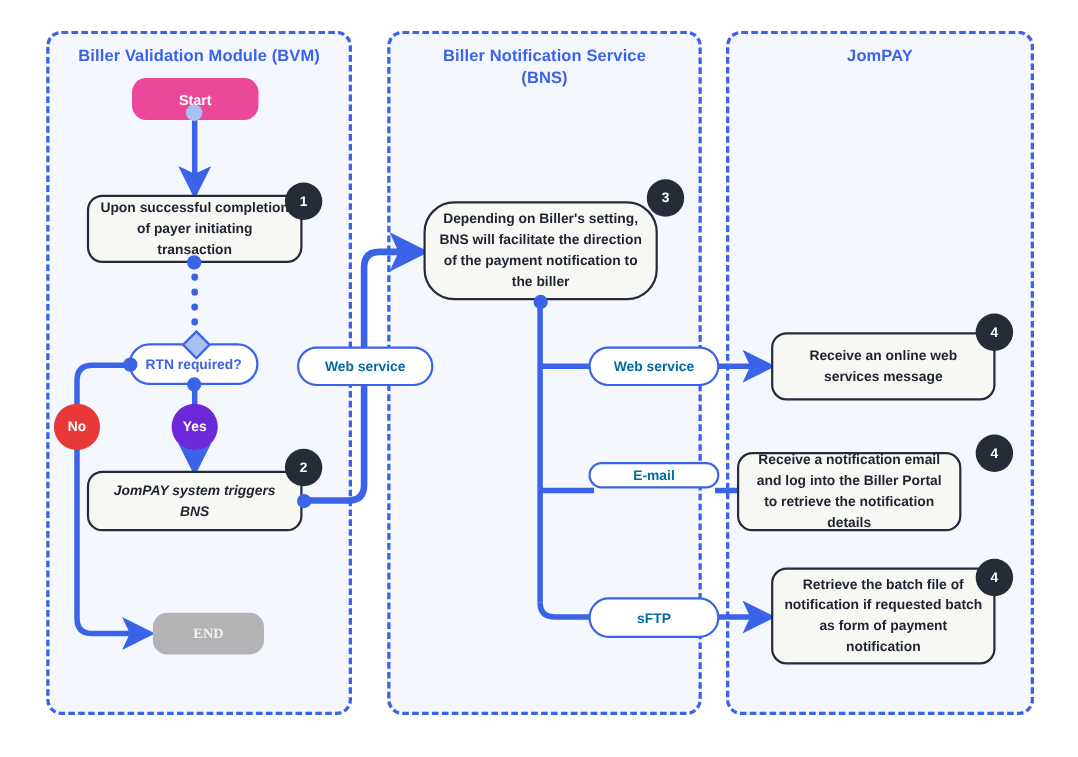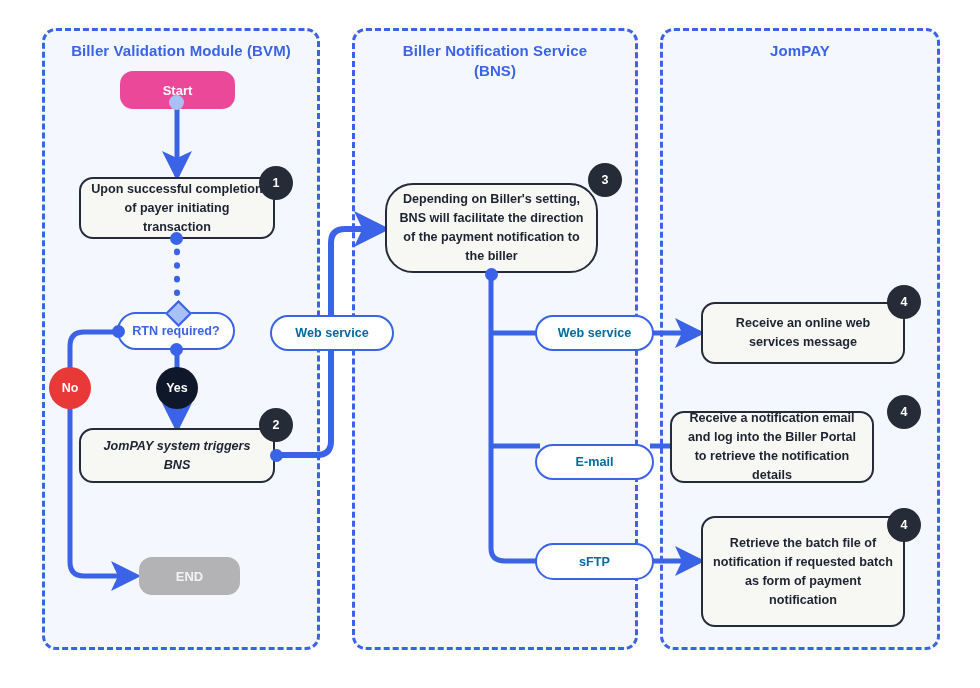--- a/index.html
+++ b/index.html
@@ -23,36 +23,36 @@
         align-items:center;justify-content:center;text-align:center;}
 
   .proc{background:#F7F7F4;border:2px solid #252B3B;border-radius:14px;
         color:#1d2330;font-size:12.6px;font-weight:bold;line-height:19px;
         padding:6px 10px;}
 
   .start{background:#ec4899;border-radius:13px;color:#fff;
         font-size:13px;font-weight:bold;}
 
   .endnode{background:#B3B3B6;border-radius:13px;color:#F2F2F2;
-        font-size:13px;font-weight:bold;}
+        font-size:13px;font-weight:bold;font-family:Liberation Serif, serif;}
 
   .pill{background:#ffffff;border:2.5px solid #3B63E8;border-radius:999px;
         color:#0369a1;font-size:12.6px;font-weight:bold;}
 
   .decision{background:#ffffff;border:2.5px solid #3B63E8;border-radius:999px;
         color:#3B63E8;font-size:12.6px;font-weight:bold;}
 
   .badge{position:absolute;width:34px;height:34px;border-radius:50%;
         background:#262B38;color:#fff;font-size:12.5px;font-weight:bold;
         display:flex;align-items:center;justify-content:center;}
 
   .yesno{position:absolute;width:42px;height:42px;border-radius:50%;
         color:#fff;font-size:12.5px;font-weight:bold;
         display:flex;align-items:center;justify-content:center;}
-  .yes{background:#0f172a;}
+  .yes{background:#6d28d9;}
   .no{background:#E83838;}
 
   .anchor{position:absolute;width:13px;height:13px;border-radius:50%;
         background:#3B63E8;}
   .anchor-light{position:absolute;width:15px;height:15px;border-radius:50%;
         background:#A9C0F2;}
   .diamond{position:absolute;width:15px;height:15px;background:#A9C0F2;
         border:2px solid #3B63E8;transform:rotate(45deg);}
 </style>
 </head>
@@ -156,41 +156,41 @@
     <span>Depending on Biller's setting, BNS will facilitate the direction of the payment notification to the biller</span>
   </div>
   <div class="badge" style="left:588px;top:163px;">
     <span>3</span>
   </div>
   <div class="anchor" style="left:485px;top:268px;"></div>
 
   <div class="node pill" style="left:535px;top:315px;width:119px;height:36px;">
     <span>Web service</span>
   </div>
-  <div class="node pill" style="left:535px;top:444px;width:119px;height:36px;">
+  <div class="node pill" style="left:535px;top:420px;width:119px;height:24px;">
     <span>E-mail</span>
   </div>
   <div class="node pill" style="left:535px;top:543px;width:119px;height:37px;">
     <span>sFTP</span>
   </div>
 
   <div class="node proc" style="left:701px;top:302px;width:204px;height:62px;">
     <span>Receive an online web services message</span>
   </div>
   <div class="badge" style="left:887px;top:285px;">
     <span>4</span>
   </div>
 
   <div class="node proc" style="left:670px;top:411px;width:204px;height:72px;">
     <span>Receive a notification email and log into the Biller Portal to retrieve the notification details</span>
   </div>
   <div class="badge" style="left:887px;top:395px;">
     <span>4</span>
   </div>
 
-  <div class="node proc" style="left:701px;top:516px;width:204px;height:111px;justify-content:flex-end;">
+  <div class="node proc" style="left:701px;top:516px;width:204px;height:88px;justify-content:flex-end;">
     <span>Retrieve the batch file of notification if requested batch as form of payment notification</span>
   </div>
   <div class="badge" style="left:887px;top:508px;">
     <span>4</span>
   </div>
 
 </div>
 
 </body></html>

